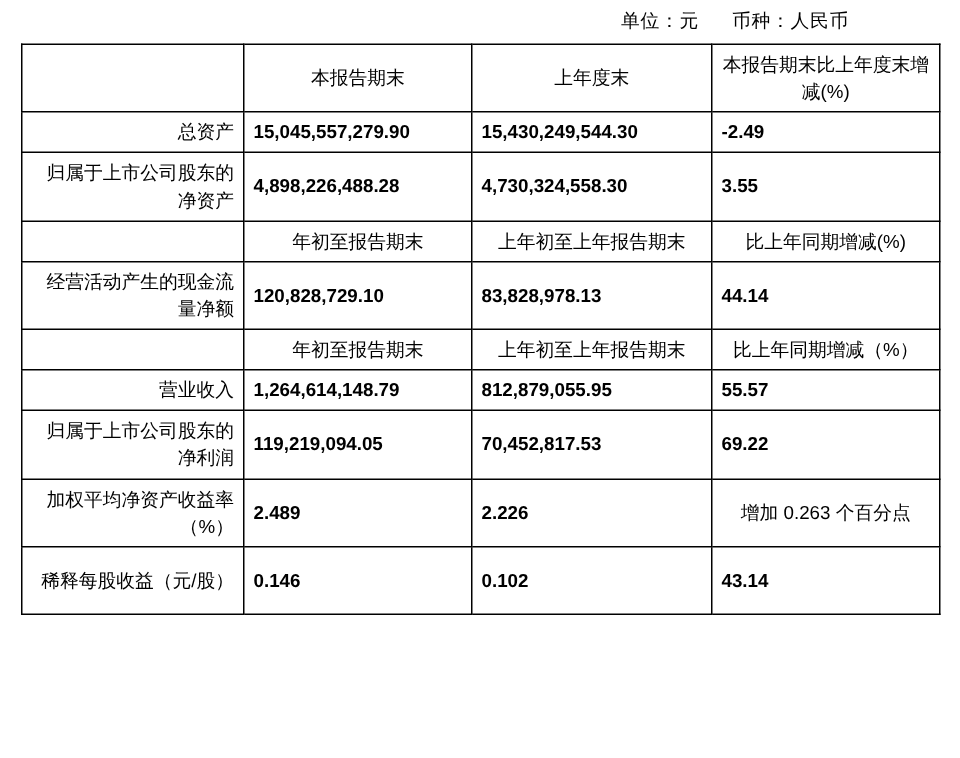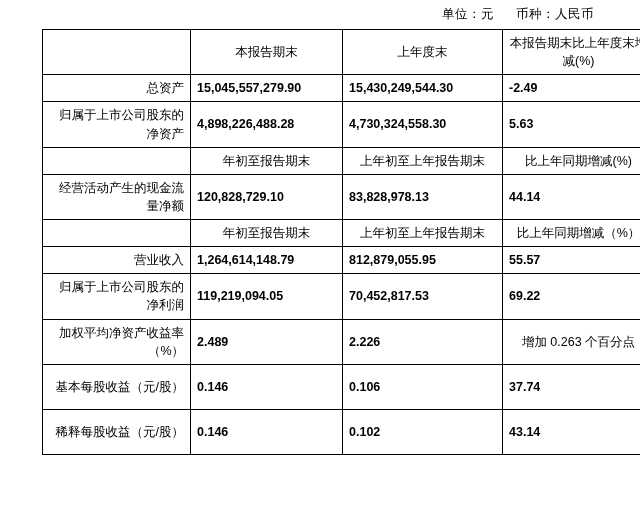--- a/index.html
+++ b/index.html
@@ -13,21 +13,20 @@
     font-family: "Liberation Sans", "DejaVu Sans", sans-serif;
     color: #000000;
     position: relative;
     overflow: hidden;
   }
   .page {
     width: 584px;
     height: 505px;
     box-sizing: border-box;
     padding: 6px 14px 0 14px;
-    margin-left: 28px;
   }
   .unit-line {
     text-align: right;
     font-size: 12.5px;
     letter-spacing: 0.5px;
     padding-right: 4px;
     margin-bottom: 6px;
     white-space: nowrap;
   }
   .unit-line span {
@@ -107,21 +106,21 @@
         <td class="lbl">总资产</td>
         <td class="num">15,045,557,279.90</td>
         <td class="num">15,430,249,544.30</td>
         <td class="num">-2.49</td>
       </tr>
 
       <tr class="double">
         <td class="lbl">归属于上市公司股东的净资产</td>
         <td class="num">4,898,226,488.28</td>
         <td class="num">4,730,324,558.30</td>
-        <td class="num">5.63</td>
+        <td class="num">3.55</td>
       </tr>
 
       <tr>
         <td class="ctr"></td>
         <td class="ctr">年初至报告期末</td>
         <td class="ctr">上年初至上年报告期末</td>
         <td class="ctr">比上年同期增减(%)</td>
       </tr>
 
       <tr class="double">
@@ -153,26 +152,20 @@
       </tr>
 
 
       <tr class="double">
         <td class="lbl">加权平均净资产收益率（%）</td>
         <td class="num">2.489</td>
         <td class="num">2.226</td>
         <td class="ctr">增加 0.263 个百分点</td>
       </tr>
 
-      <tr class="double">
-        <td class="lbl">基本每股收益（元/股）</td>
-        <td class="num">0.146</td>
-        <td class="num">0.106</td>
-        <td class="num">37.74</td>
-      </tr>
 
       <tr class="double">
         <td class="lbl">稀释每股收益（元/股）</td>
         <td class="num">0.146</td>
         <td class="num">0.102</td>
         <td class="num">43.14</td>
       </tr>
 
     </tbody>
   </table>

